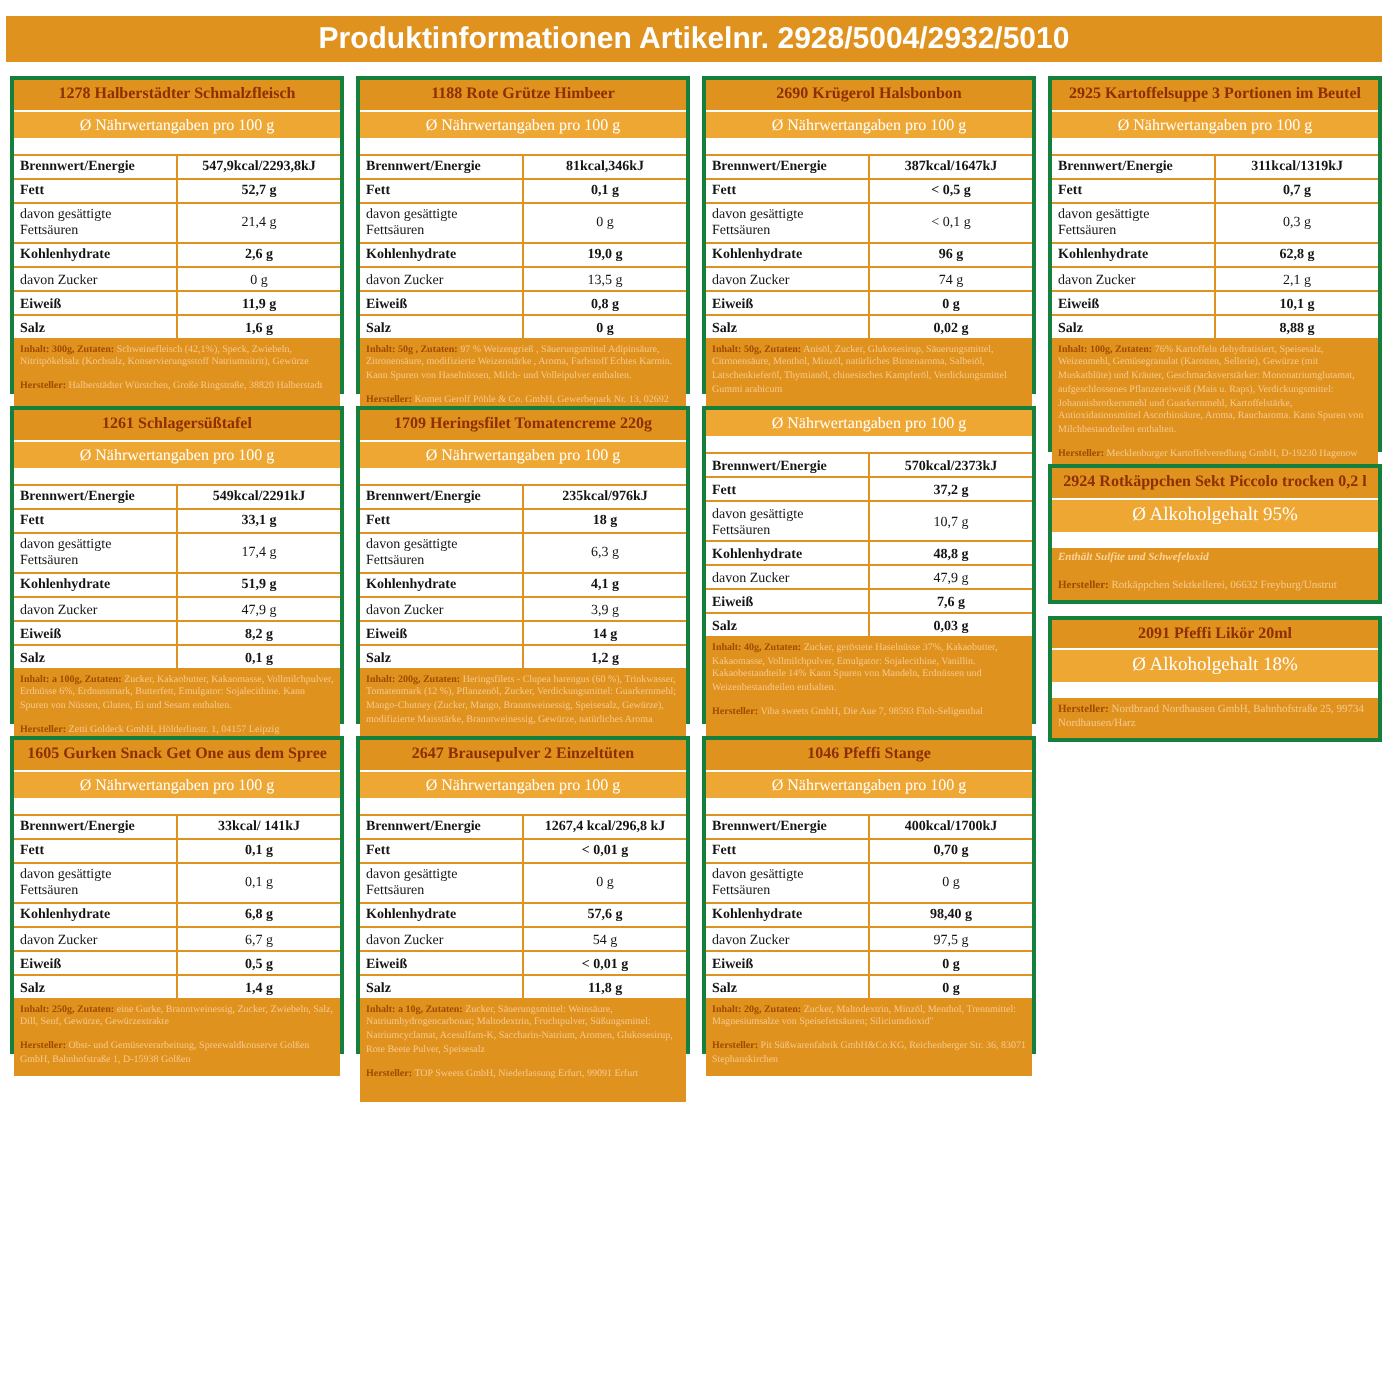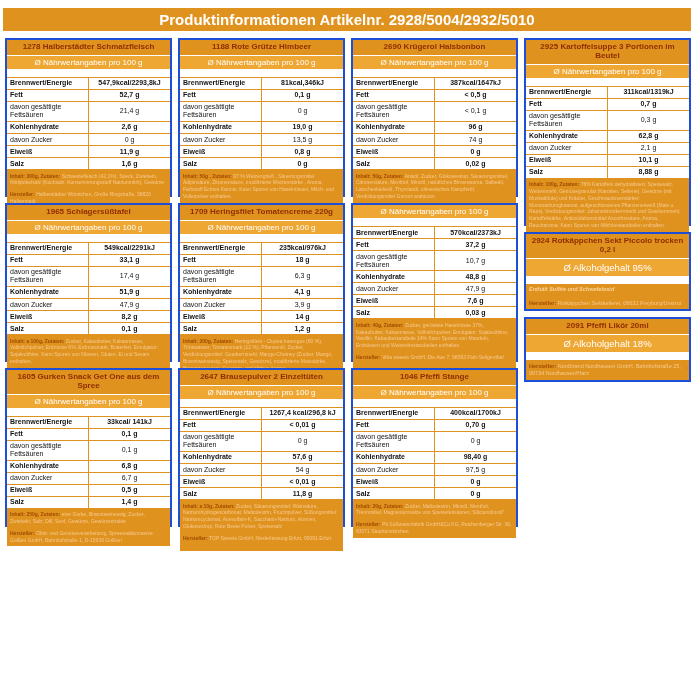--- a/index.html
+++ b/index.html
@@ -8,22 +8,22 @@
     font-family:"Liberation Sans", sans-serif;
     -webkit-font-smoothing:antialiased;
   }
   .hdr{
     margin:8px 9px 7px 3px;background:#E0921E;color:#fff;
     font-weight:bold;font-size:15px;text-align:center;padding:3px 0;height:17px;line-height:17px;
   }
   .grid{display:flex;gap:3px;padding:0 5px;align-items:flex-start;}
   .col{width:170px;display:flex;flex-direction:column;gap:6px;}
   .card{
-    border:2px solid #1d4ed8;background:#fff;box-sizing:border-box;
-    display:flex;flex-direction:column;width:167px;
+    border:2px solid #15803d;background:#fff;box-sizing:border-box;
+    display:flex;flex-direction:column;width:167px;font-family:Liberation Serif, serif;
   }
   .nutri{height:159px;}
   .col:nth-child(4) .nutri{height:188px;}
   .card-title{
     background:#E0921E;color:#8F2E00;font-weight:bold;font-size:8px;
     text-align:center;padding:3px 2px;margin-bottom:1px;line-height:1.1;
   }
   .card-sub{
     background:#EFA733;color:#fff;font-size:8px;text-align:center;
     padding:2px 0;margin-bottom:8px;
@@ -91,21 +91,21 @@
     <td class="nl">Salz</td>
     <td class="nv">1,6 g</td>
   </tr>
 </tbody>
           </table>
     <div class="ingr"><span class="lab">Inhalt: 300g, Zutaten:</span> <span class="txt">Schweinefleisch (42,1%), Speck, Zwiebeln, Nitritpökelsalz (Kochsalz, Konservierungsstoff Natriumnitrit), Gewürze</span></div>
     <div class="manu"><span class="lab">Hersteller:</span> <span class="txt">Halberstädter Würstchen, Große Ringstraße, 38820 Halberstadt</span></div>
   </div>
 
   <div class="card nutri">
-    <div class="card-title">1965 Schlagersüßtafel</div>
+    <div class="card-title">1261 Schlagersüßtafel</div>
     <div class="card-sub">Ø Nährwertangaben pro 100 g</div>
     <table class="ntable">
             <tbody>
   <tr class="b">
     <td class="nl">Brennwert/Energie</td>
     <td class="nv">549kcal/2291kJ</td>
   </tr>
 
   <tr class="b">
     <td class="nl">Fett</td>

